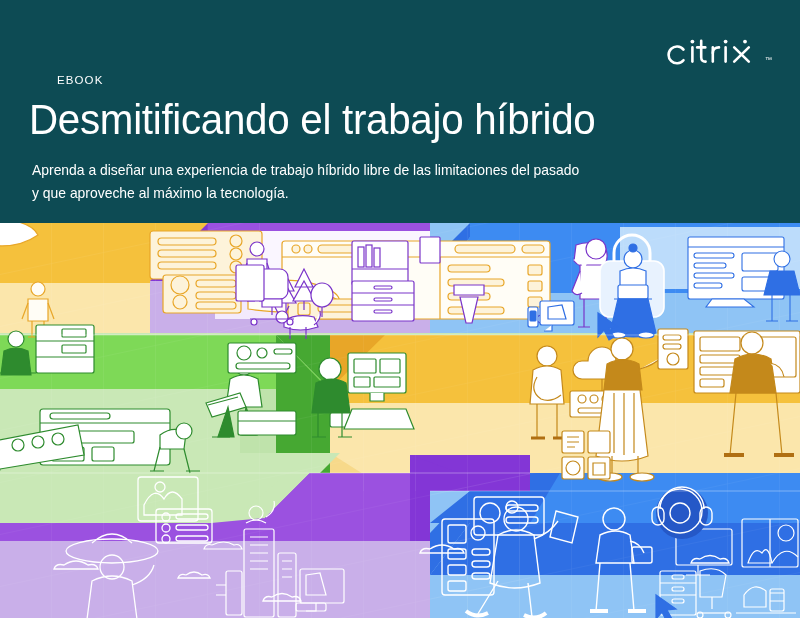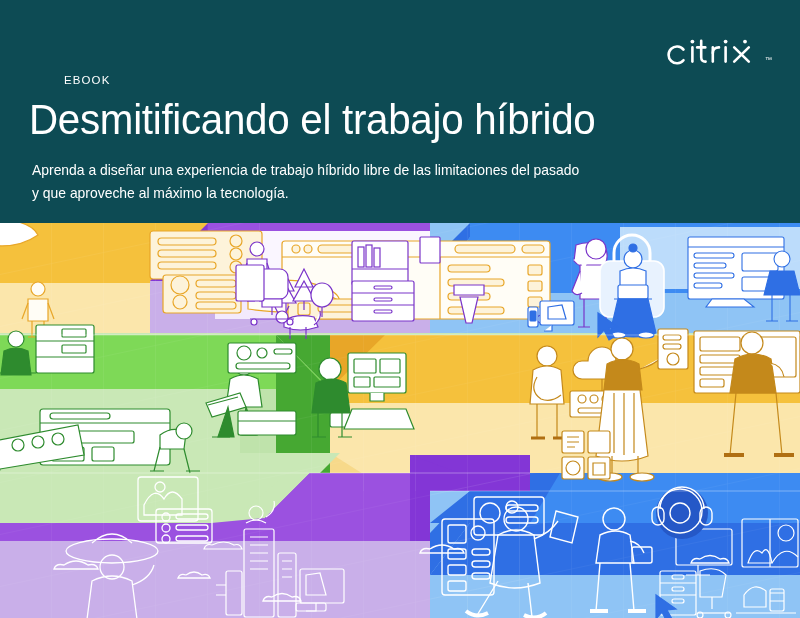--- a/index.html
+++ b/index.html
@@ -28,21 +28,21 @@
     right:28px; top:36px;
     display:flex; align-items:flex-start;
   }
   #logo svg { display:block; }
   #logo .tm {
     font-size:7px; color:#ffffff; line-height:1;
     margin-left:2px; margin-top:20px; letter-spacing:0;
   }
   #eyebrow {
     position:absolute;
-    left:39px; top:74px;
+    left:32px; top:74px;
     font-size:11.5px;
     letter-spacing:1.1px;
     color:#ffffff;
     font-weight:400;
     padding-left:25px;
   }
   #title {
     position:absolute;
     left:29px; top:94px;
     font-size:42px;

